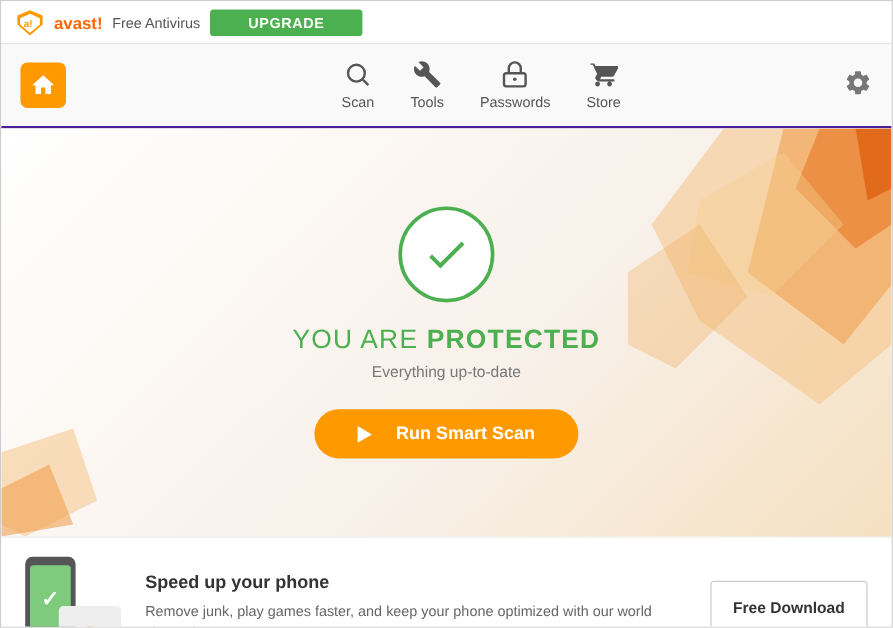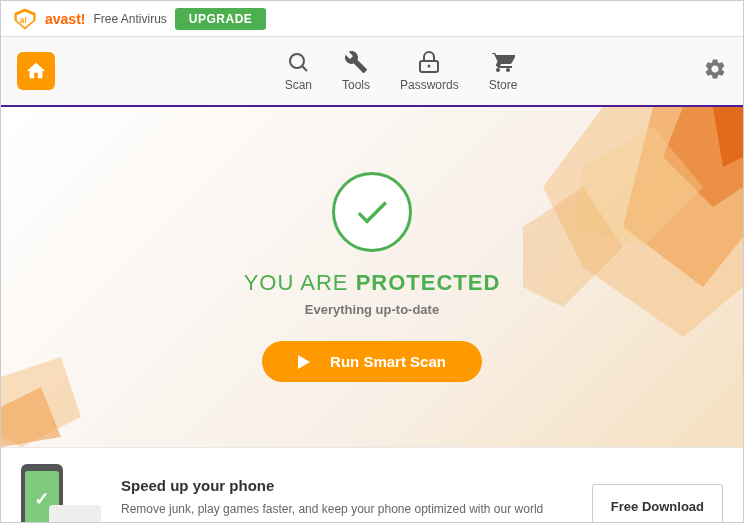--- a/index.html
+++ b/index.html
@@ -43,21 +43,21 @@
     }
     .app-subtitle {
       font-size: 12px;
       color: #555;
     }
     .upgrade-btn {
       background: #4caf50;
       color: #fff;
       border: none;
       border-radius: 3px;
-      padding: 4px 14px;
+      padding: 4px 32px;
       font-size: 12px;
       font-weight: bold;
       cursor: pointer;
       letter-spacing: 0.5px;
     }
     .title-bar-right {
       display: flex;
       align-items: center;
       gap: 10px;
     }
@@ -191,21 +191,20 @@
     }
     .protected-text span {
       color: #4caf50;
       font-weight: 400;
     }
 
     .subtitle-text {
       font-size: 13px;
       color: #777;
       margin-bottom: 24px;
-      font-weight: bold;
     }
 
     .run-scan-btn {
       background: #f90;
       color: #fff;
       border: none;
       border-radius: 25px;
       padding: 12px 36px;
       font-size: 15px;
       font-weight: 600;

